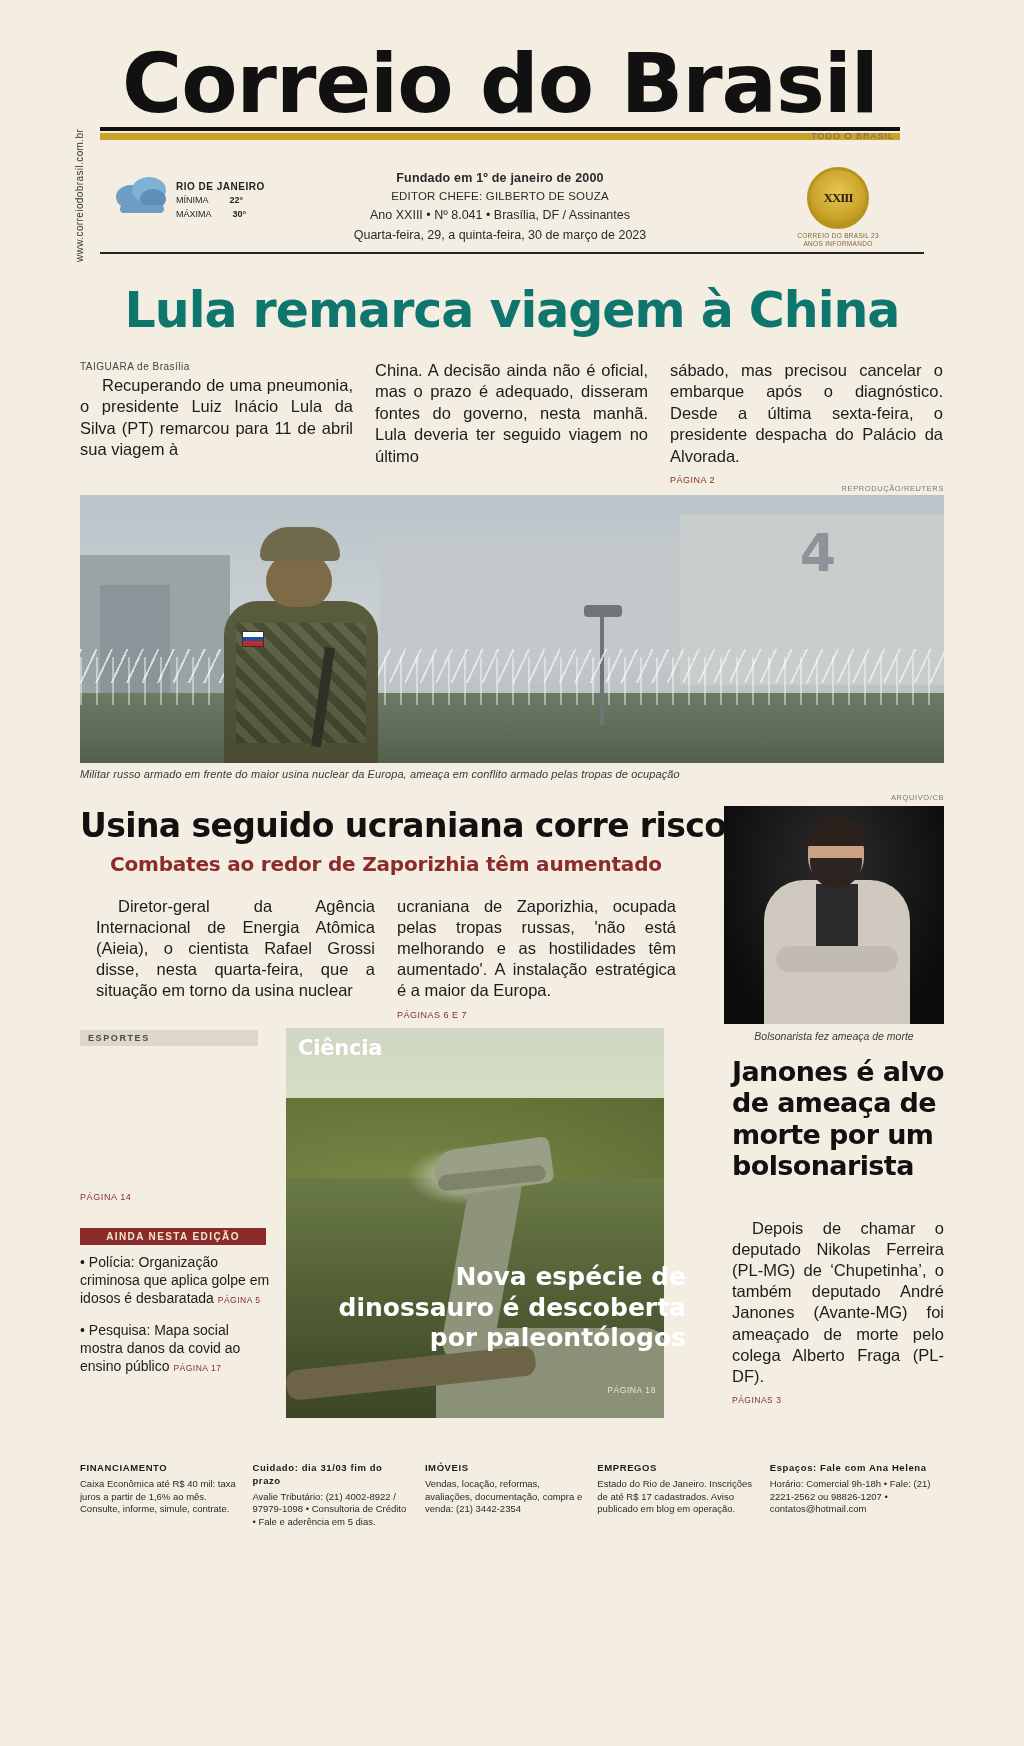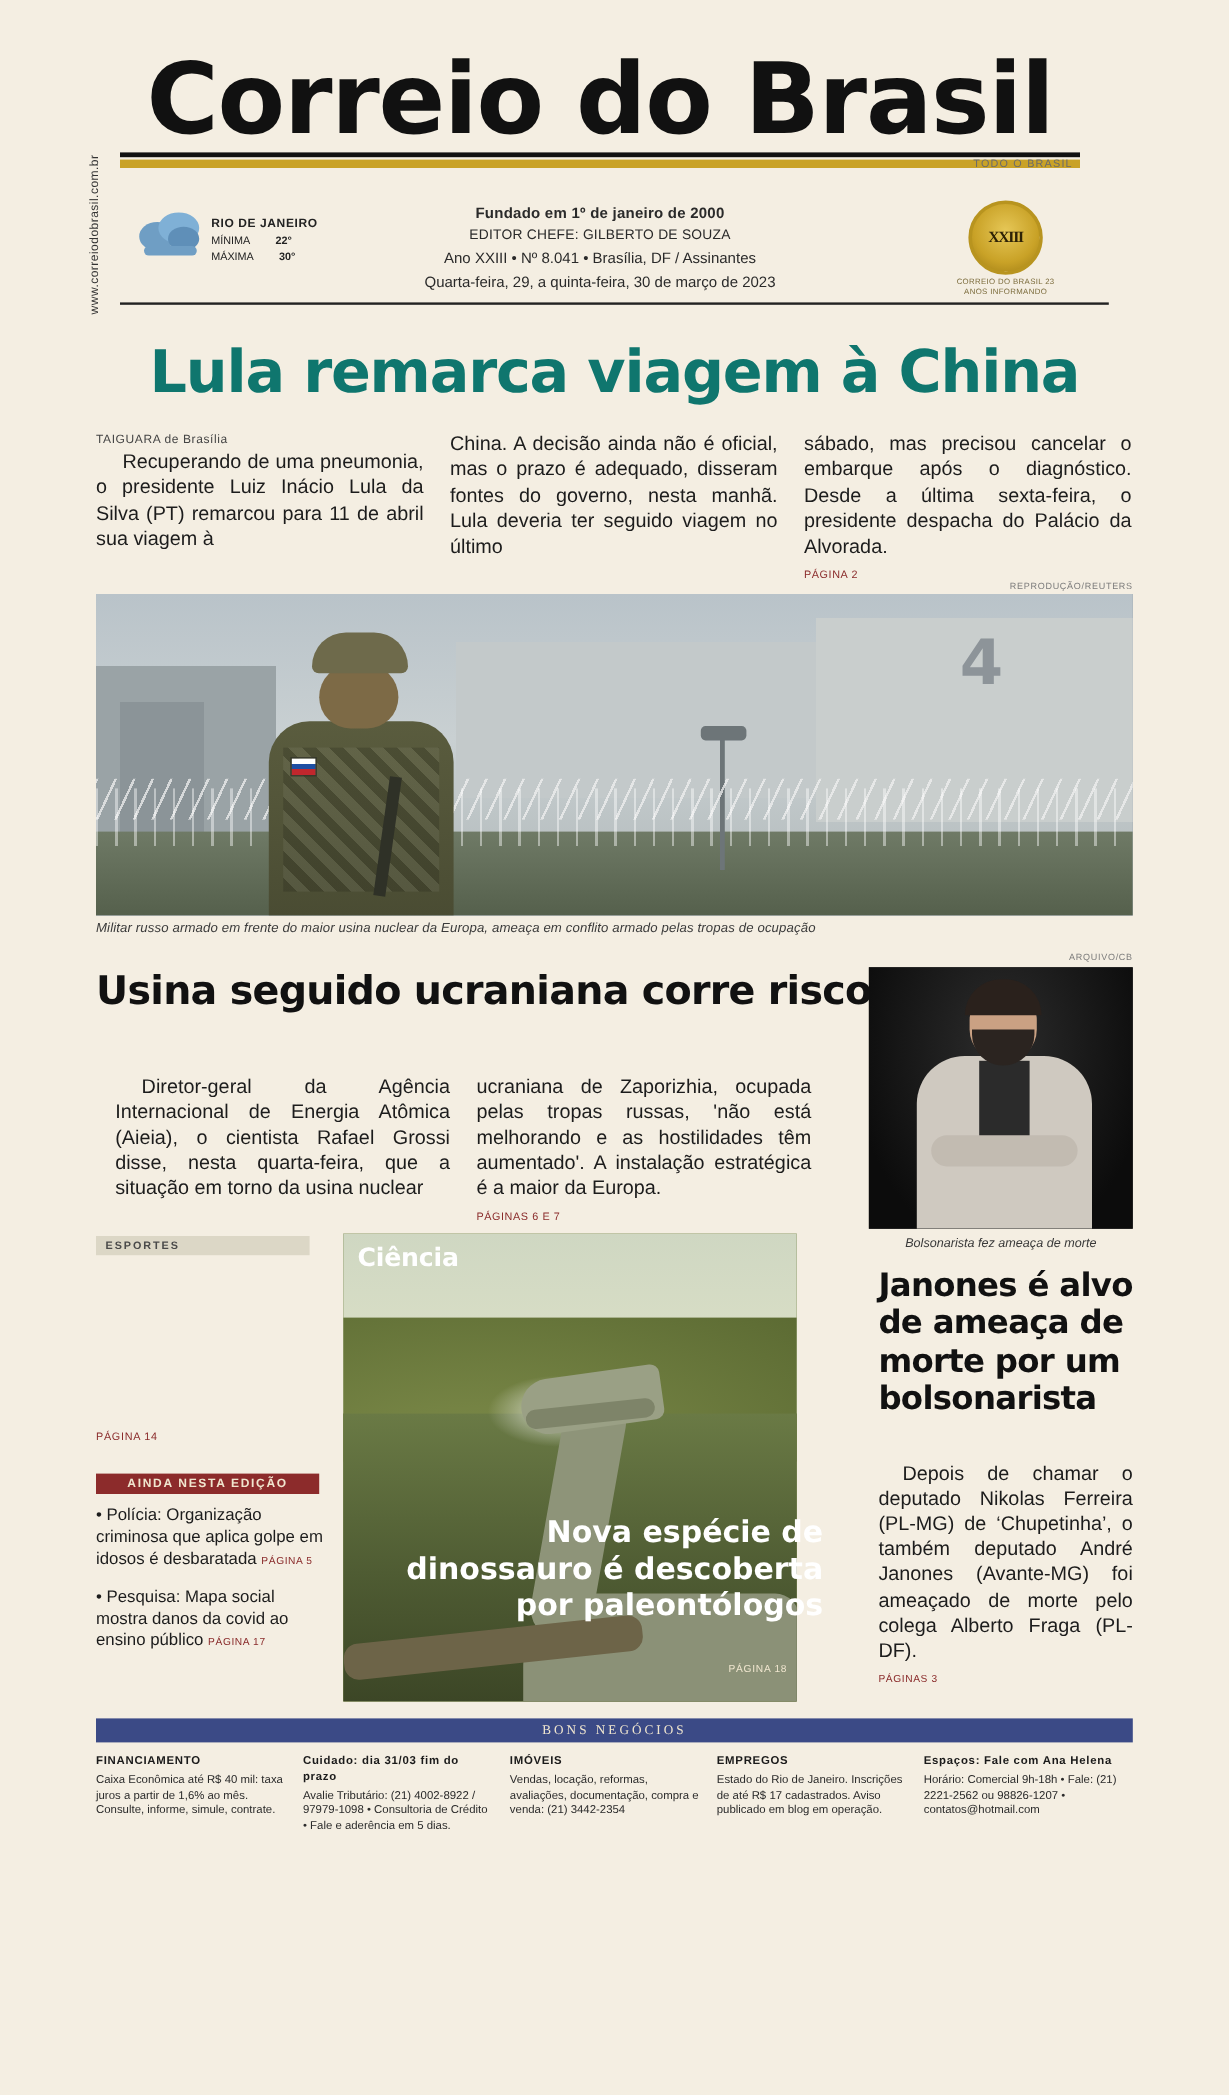--- a/index.html
+++ b/index.html
@@ -532,20 +532,21 @@
       <div class="mp-face"></div>
       <div class="mp-helmet"></div>
       <div class="mp-flag"></div>
       <div class="mp-rifle"></div>
     </div>
   </div>
   <div class="photo-caption">Militar russo armado em frente do maior usina nuclear da Europa, ameaça em conflito armado pelas tropas de ocupação</div>
 
   <div class="sec2-credit">ARQUIVO/CB</div>
   <div class="sec2-headline">Usina seguido ucraniana corre risco</div>
+  <div class="sec2-sub">Combates ao redor de Zaporizhia têm aumentado</div>
   <div class="sec2-cols">
     <div class="sec2-col">
       <p class="indent">Diretor-geral da Agência Internacional de Energia Atômica (Aieia), o cientista Rafael Grossi disse, nesta quarta-feira, que a situação em torno da usina nuclear</p>
     </div>
     <div class="sec2-col">
       <p>ucraniana de Zaporizhia, ocupada pelas tropas russas, 'não está melhorando e as hostilidades têm aumentado'. A instalação estratégica é a maior da Europa.</p>
       <span class="refmark">PÁGINAS 6 E 7</span>
     </div>
   </div>
 
@@ -589,21 +590,20 @@
   <div class="sci-kicker">Ciência</div>
   <div class="sci-head-text">Nova espécie de dinossauro é descoberta por paleontólogos</div>
   <div class="sci-ref">PÁGINA 18</div>
 
   <div class="right-head">Janones é alvo de ameaça de morte por um bolsonarista</div>
   <div class="right-body">
     <p>Depois de chamar o deputado Nikolas Ferreira (PL-MG) de ‘Chupetinha’, o também deputado André Janones (Avante-MG) foi ameaçado de morte pelo colega Alberto Fraga (PL-DF).</p>
     <span class="ref">PÁGINAS 3</span>
   </div>
 
-  <div class="bn-bar">BONS NEGÓCIOS</div>
   <div class="foot-cols">
     <div class="foot-col">
       <h4>FINANCIAMENTO</h4>
       <div>Caixa Econômica até R$ 40 mil: taxa juros a partir de 1,6% ao mês. Consulte, informe, simule, contrate.</div>
     </div>
     <div class="foot-col">
       <h4>Cuidado: dia 31/03 fim do prazo</h4>
       <div>Avalie Tributário: (21) 4002-8922 / 97979-1098 • Consultoria de Crédito • Fale e aderência em 5 dias.</div>
     </div>
     <div class="foot-col">

